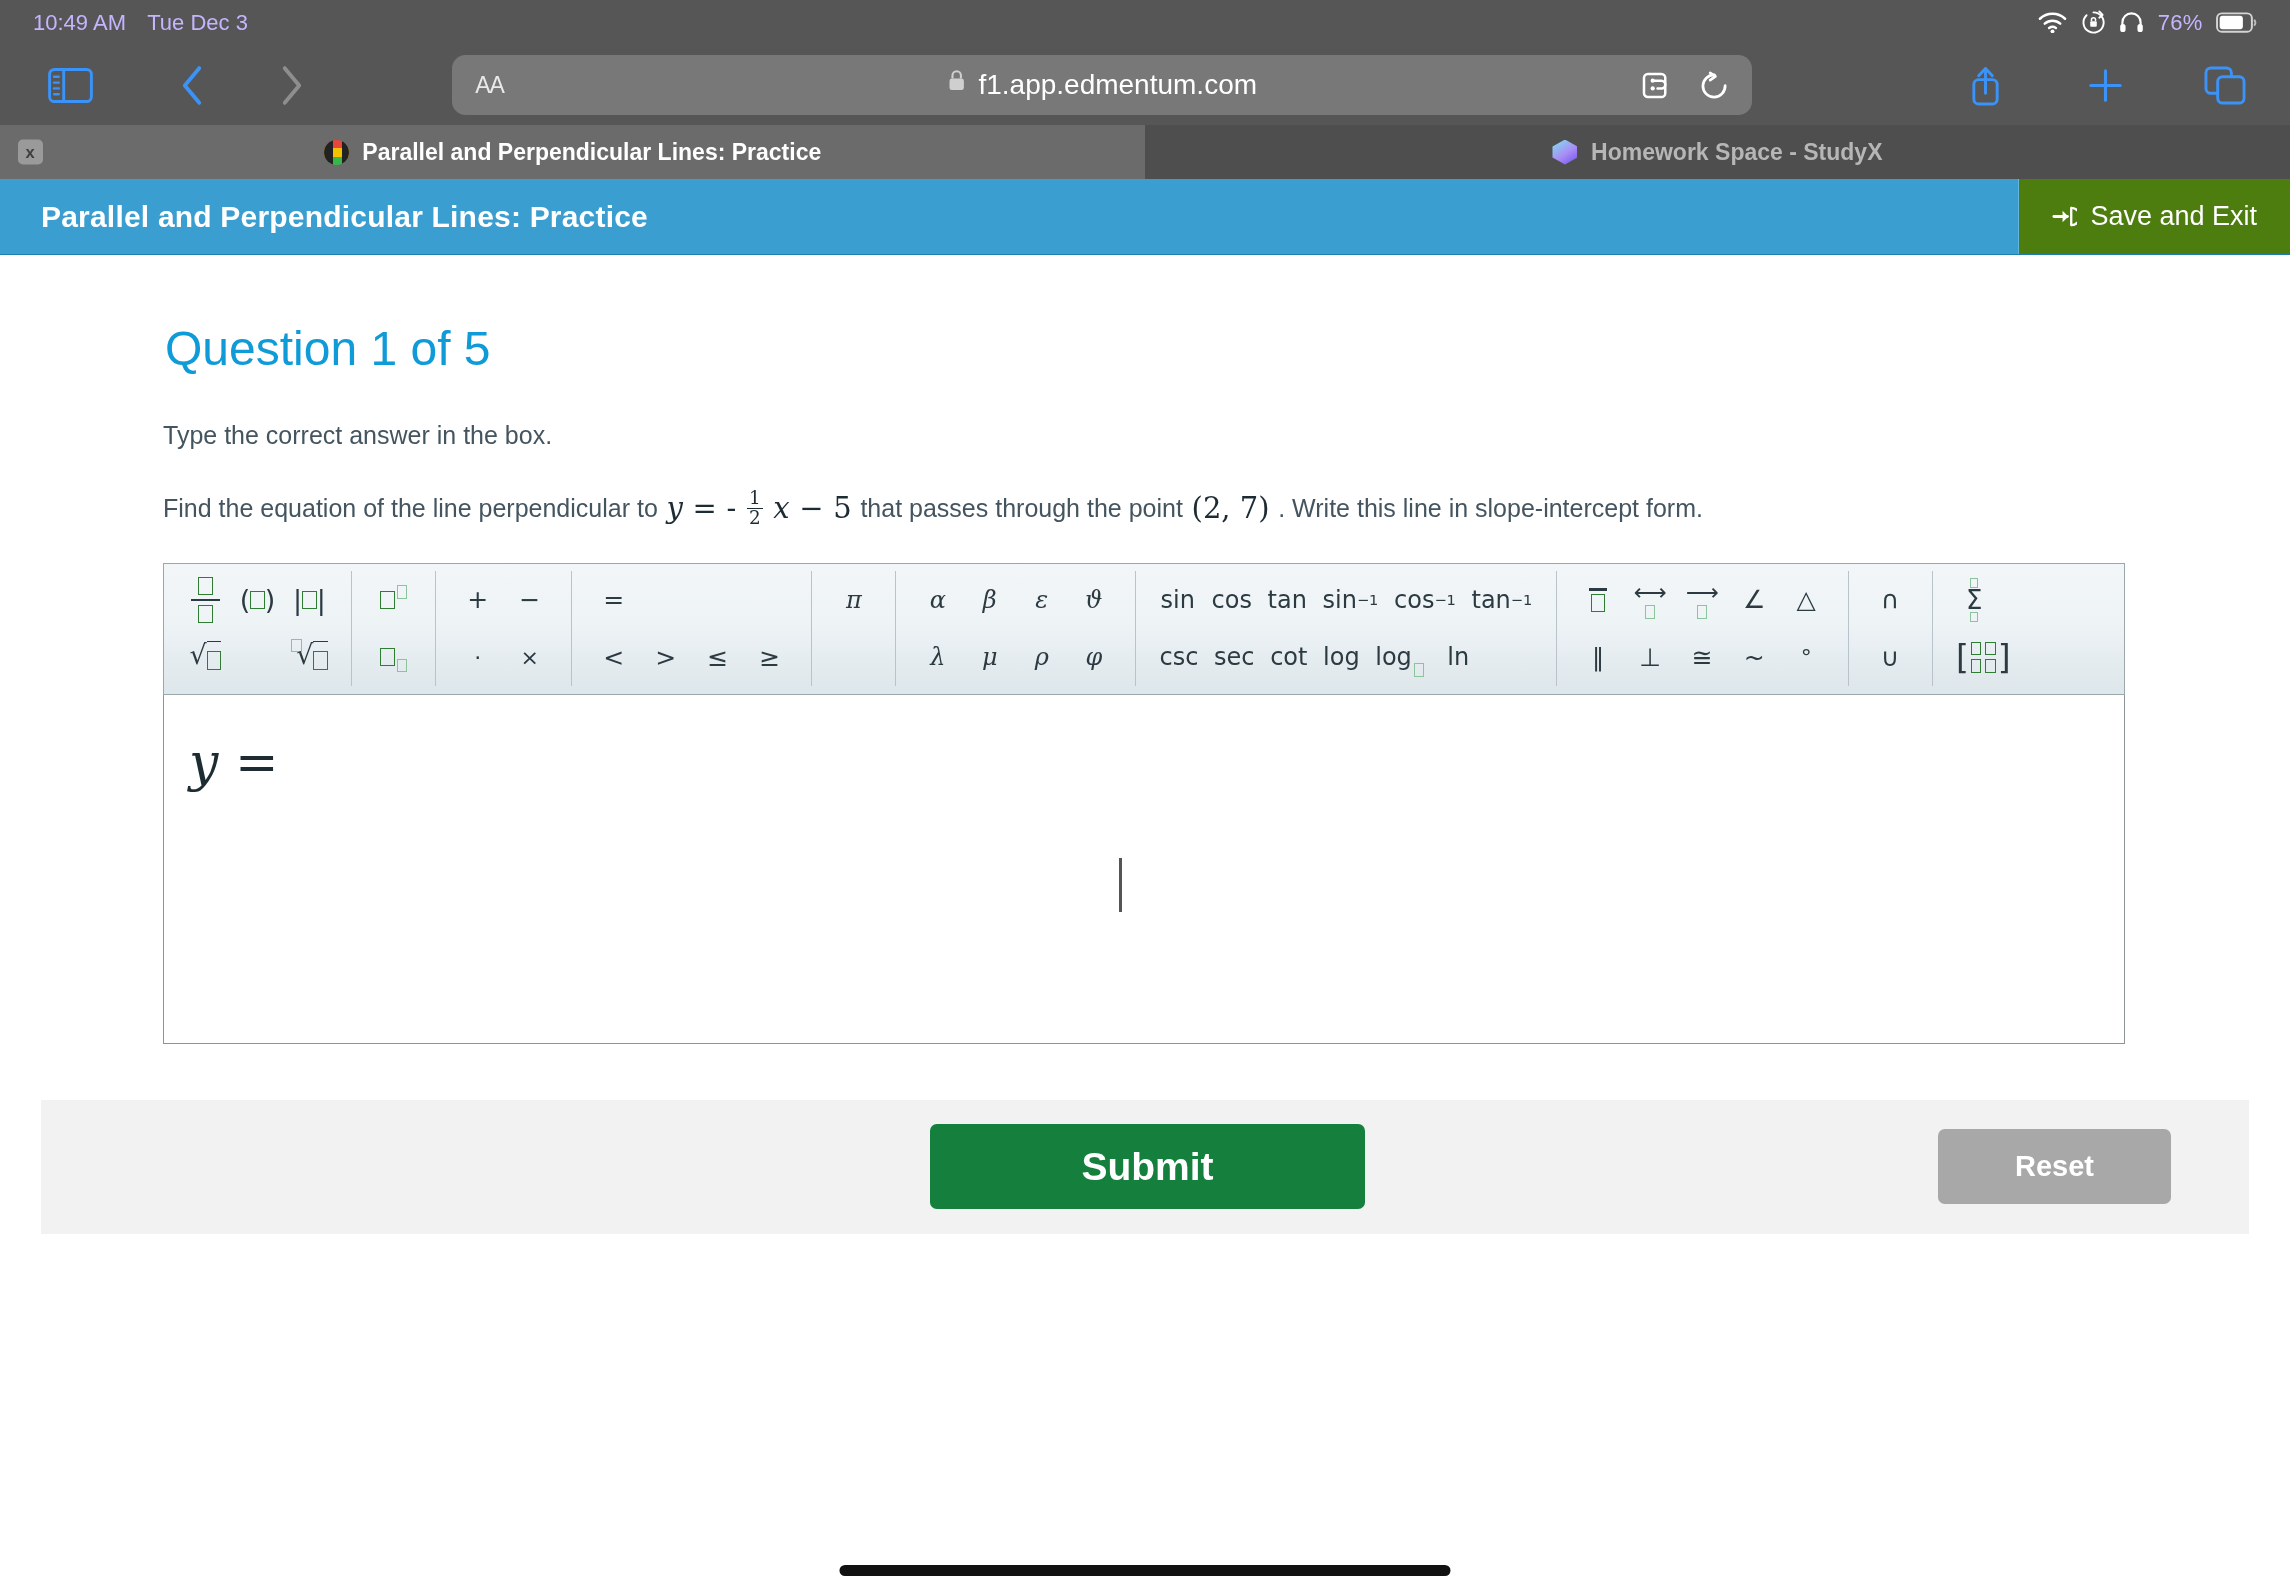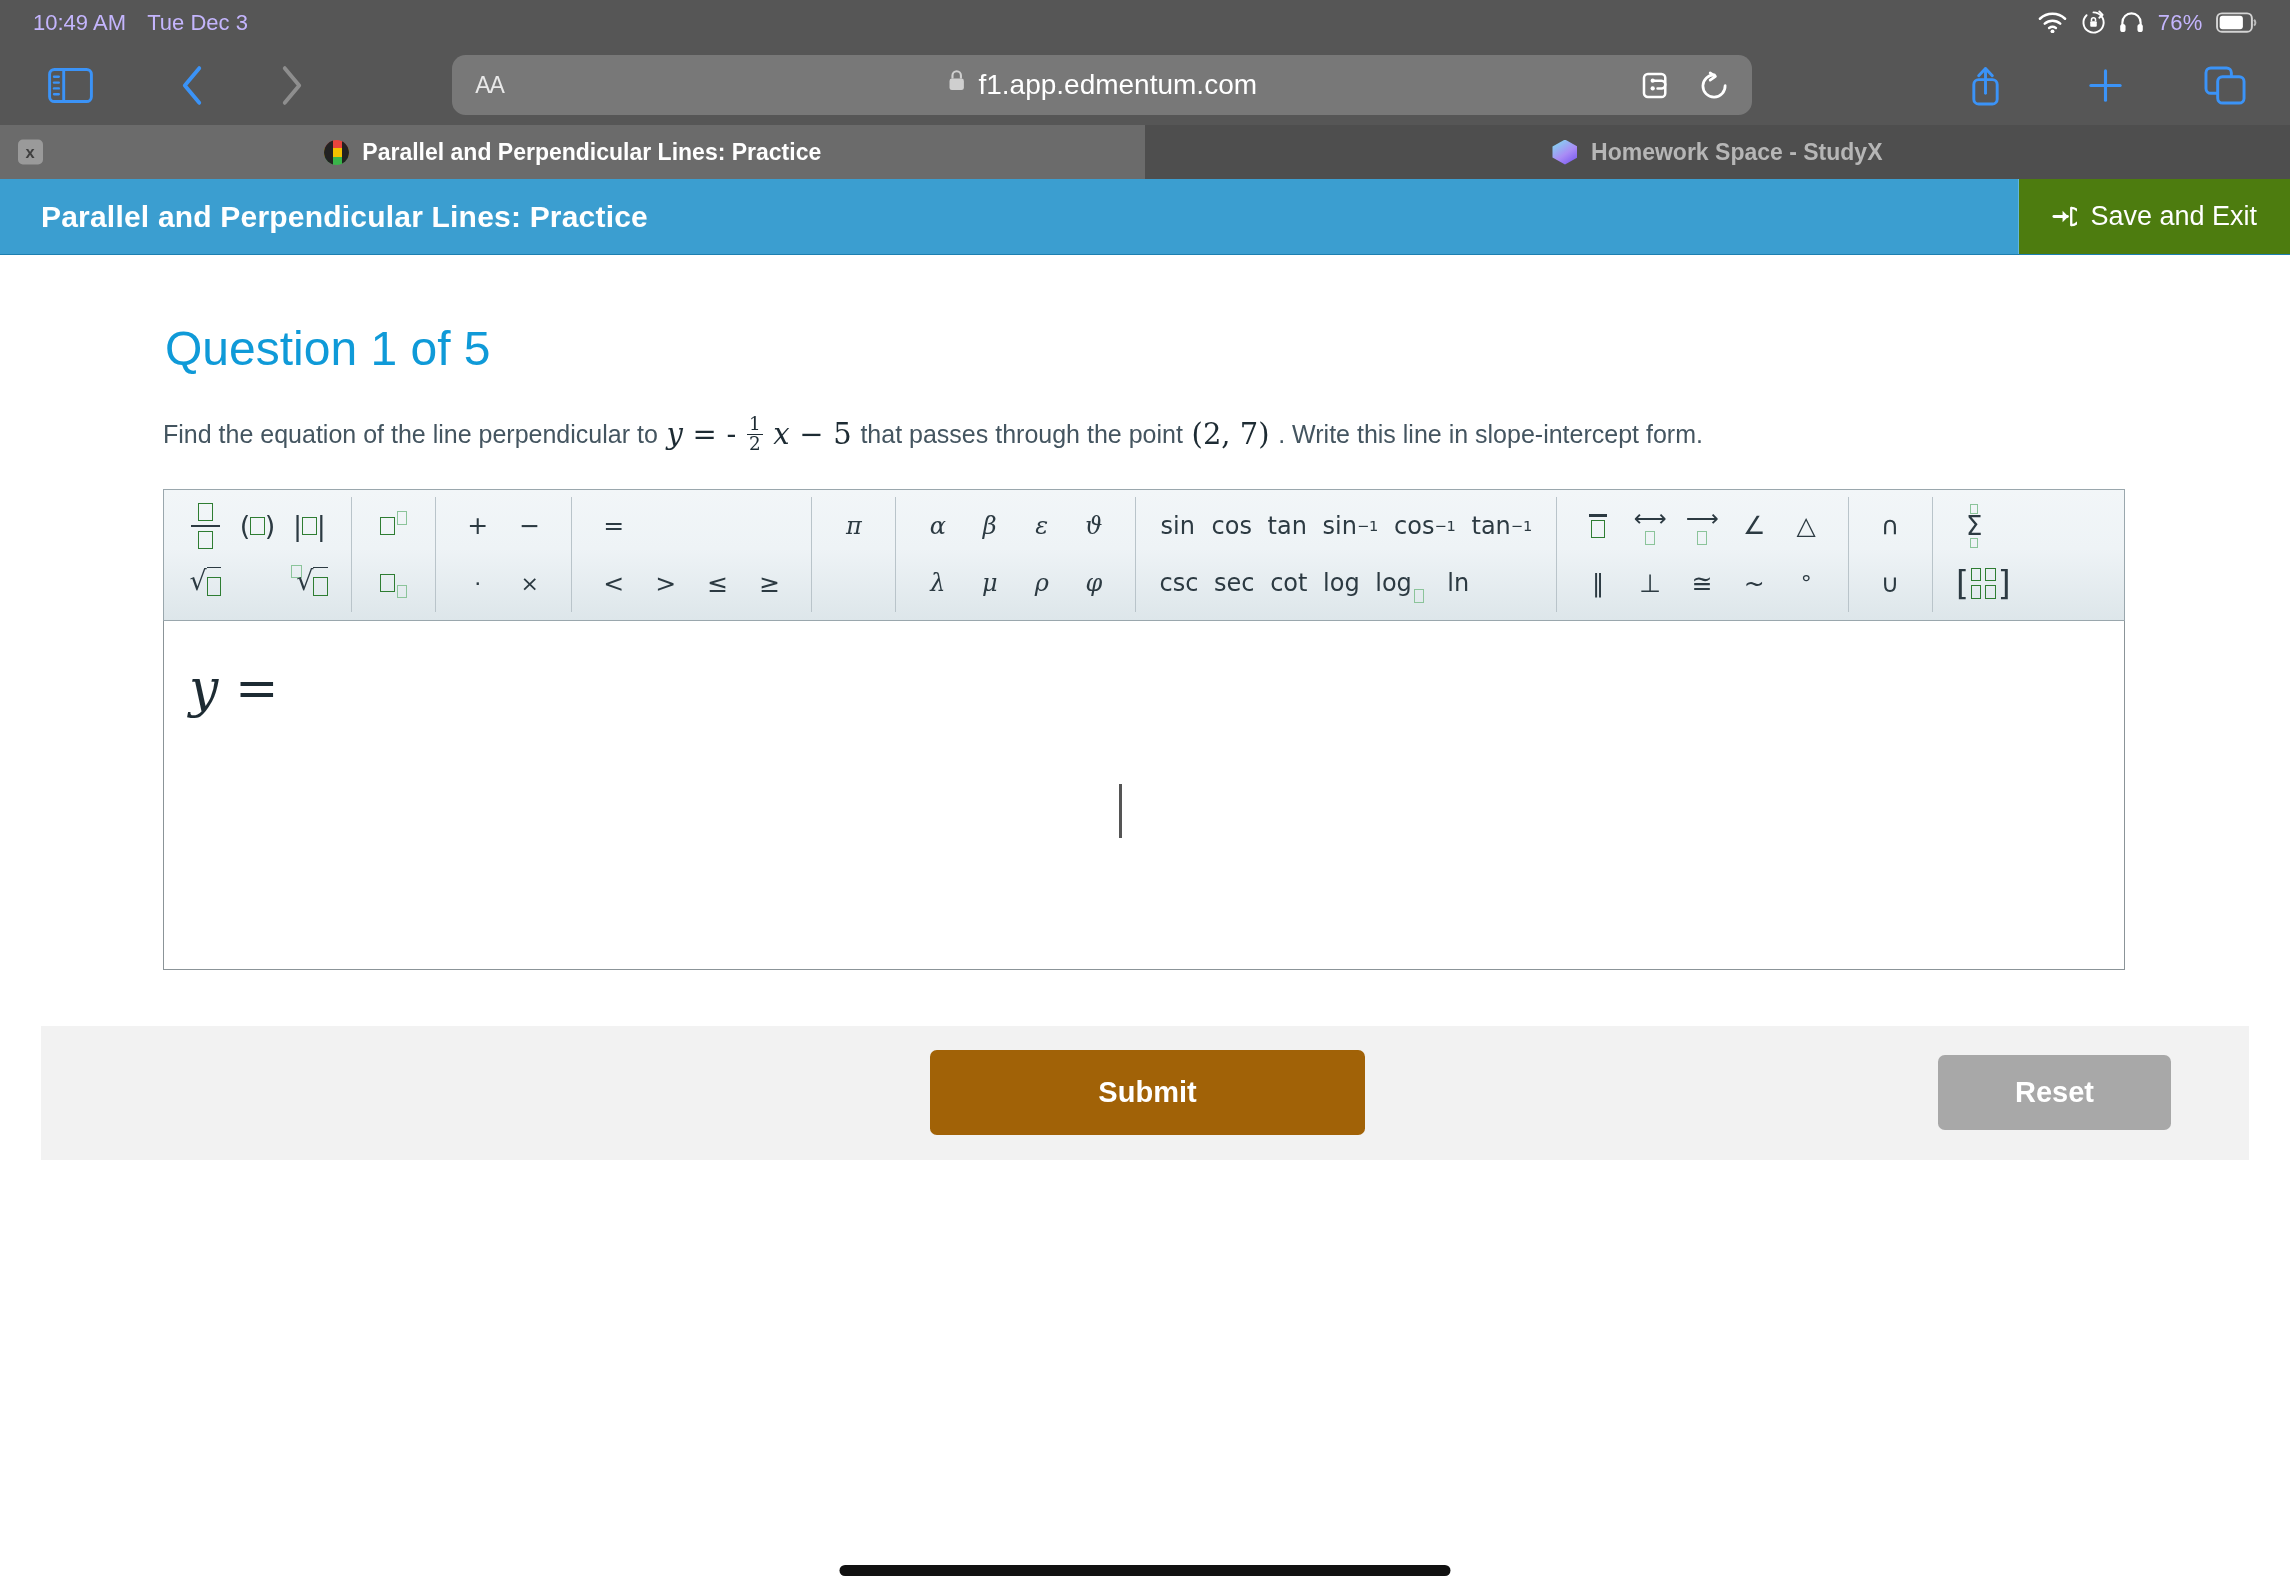--- a/index.html
+++ b/index.html
@@ -213,23 +213,23 @@
   .footer {
     margin: 56px 41px 0 41px;
     background: #f2f2f2;
     height: 134px;
     display: flex; align-items: center;
     position: relative;
   }
   .btn-submit {
     position: absolute; left: 889px;
     width: 435px; height: 85px;
-    background: #a16207; color: #ffffff;
+    background: #15803d; color: #ffffff;
     border: none; border-radius: 6.8px;
-    font-size: 29px; font-weight: bold;
+    font-size: 39px; font-weight: bold;
     font-family: "Liberation Sans", sans-serif;
   }
   .btn-reset {
     position: absolute; right: 78px;
     width: 233px; height: 75px;
     background: #a8a8a8; color: #ffffff;
     border: none; border-radius: 6.8px;
     font-size: 29px; font-weight: bold;
     font-family: "Liberation Sans", sans-serif;
   }
@@ -385,20 +385,21 @@
       </svg>
     </span>
     <span>Save and Exit</span>
   </div>
 </div>
 
 <div class="content">
 
   <div class="q-title">Question 1 of 5</div>
 
+  <div class="instruction">Type the correct answer in the box.</div>
 
   <div class="problem">
     <span>Find the equation of the line perpendicular to</span>
     <span class="mathtex">
       <i>y</i>
       <span>=</span>
       <span>-</span>
       <span class="frac">
         <span class="num">1</span>
         <span class="den">2</span>

